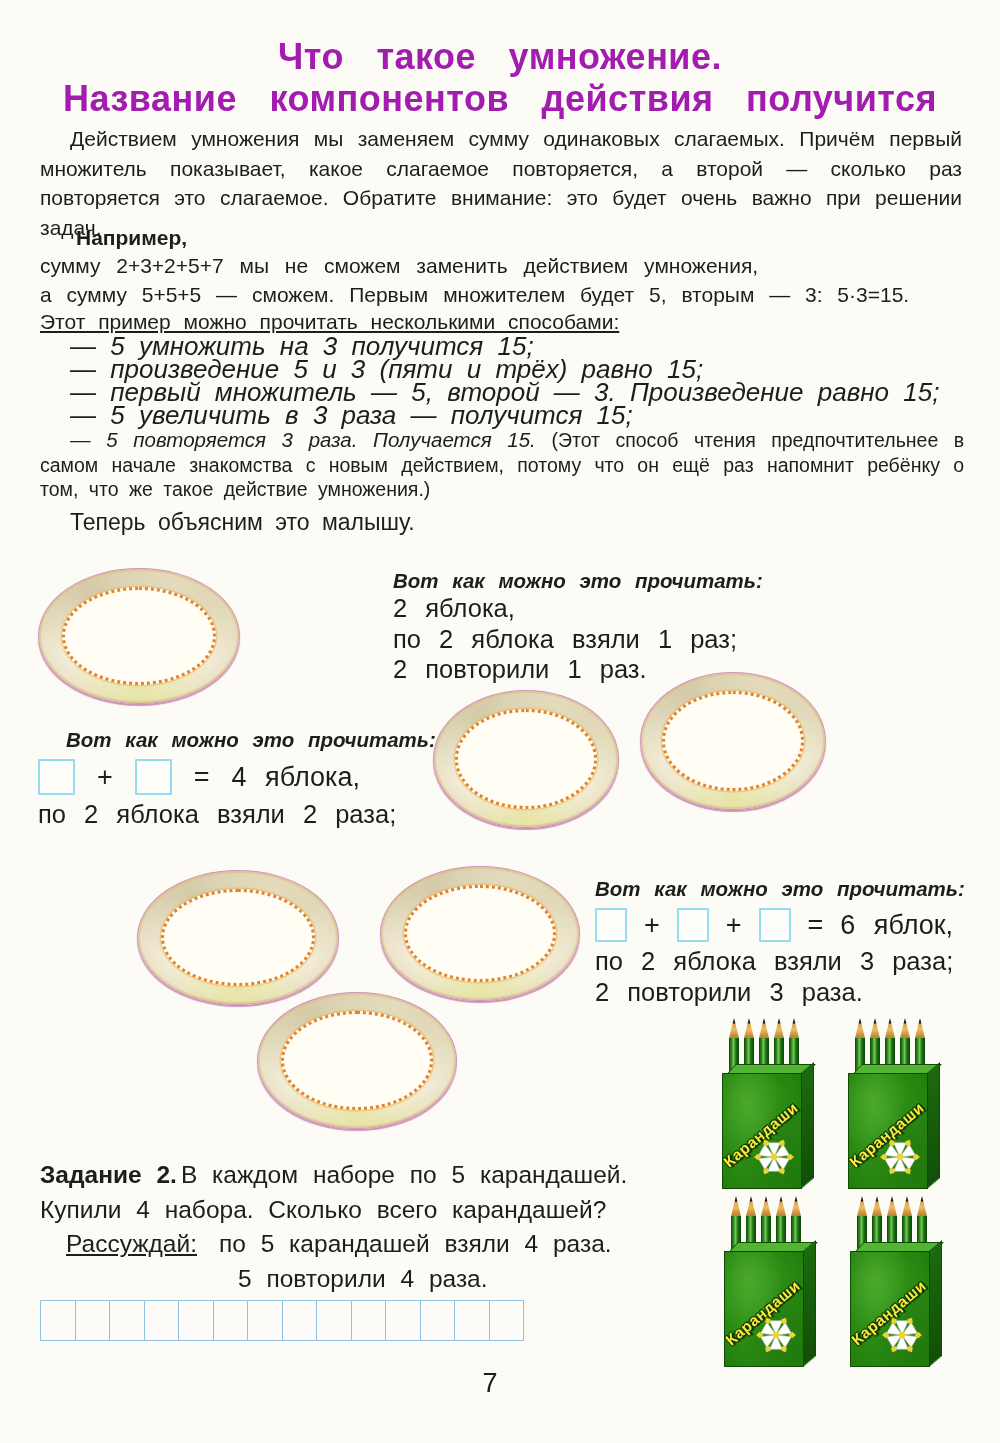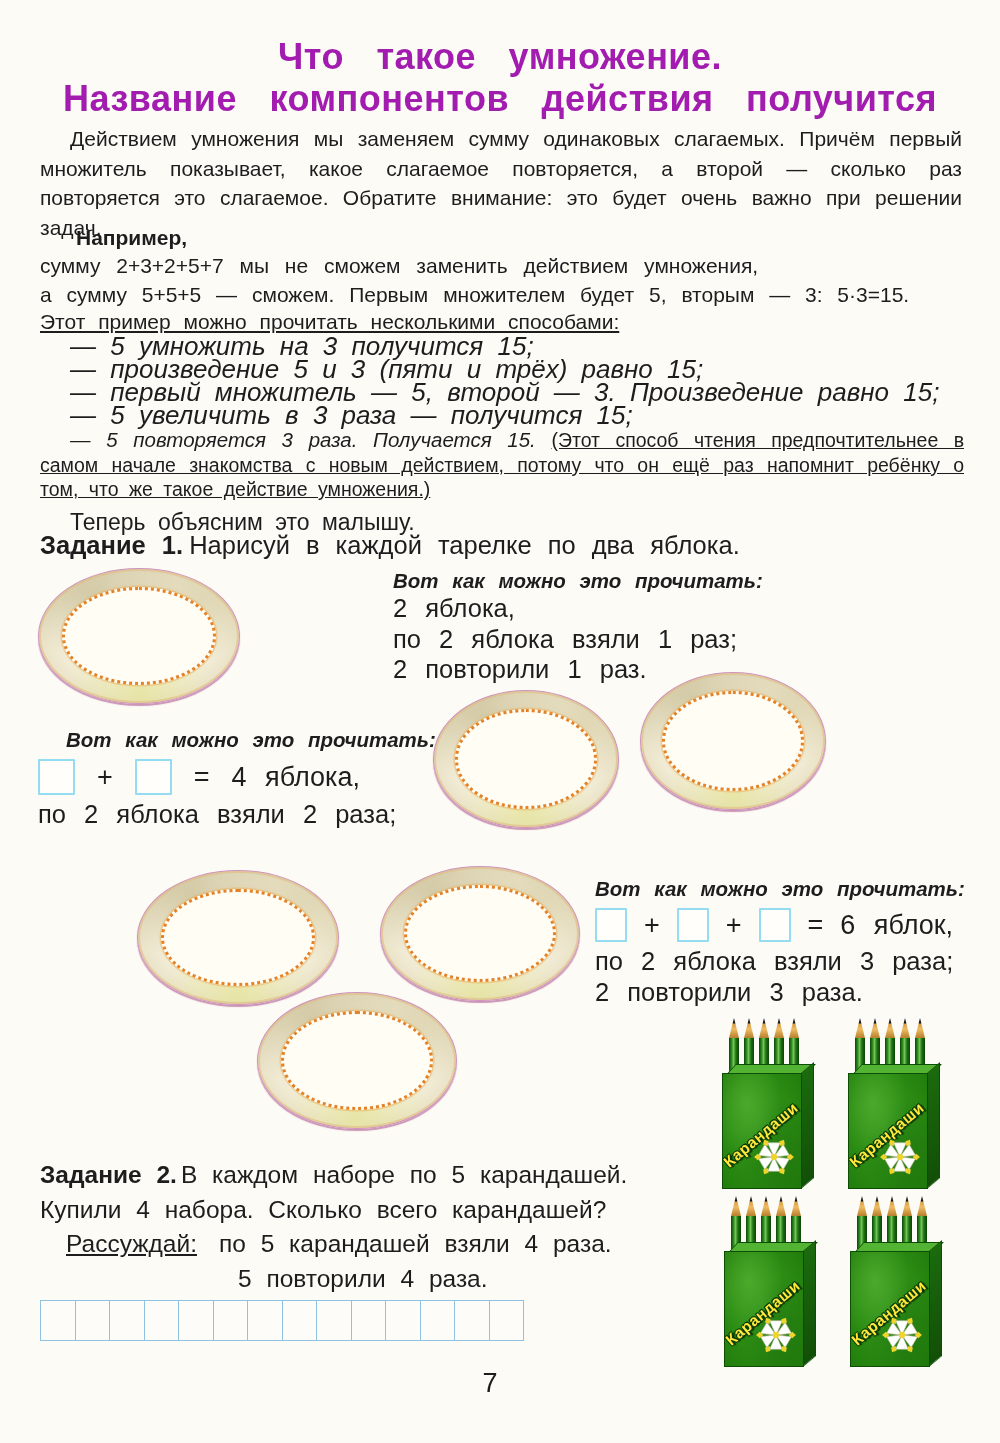--- a/index.html
+++ b/index.html
@@ -21,21 +21,21 @@
     word-spacing:6px;
   }
   .example{position:absolute;left:40px;top:224px;width:924px;font-size:21px;}
   .ex-label{font-weight:bold;margin-left:36px;line-height:27px;}
   .ex-line1{line-height:30px;word-spacing:10px;}
   .ex-line2{line-height:28px;word-spacing:9px;}
   .ex-underlined{line-height:26px;word-spacing:7px;text-decoration:underline;}
   .way{font-style:italic;font-size:26px;line-height:23px;margin-left:30px;word-spacing:7px;}
   .way5{font-size:20.5px;line-height:24.5px;text-indent:30px;margin-top:1px;text-align:justify;word-spacing:5px;}
   .way5 .it{font-style:italic;}
-  .way5 .note{font-size:19.5px;text-decoration:underline;}
+  .way5 .note{font-size:19.5px;}
   .closing{font-size:23px;margin-top:7px;text-indent:30px;word-spacing:6px;}
   .task-heading{
     position:absolute;left:40px;top:531px;font-size:25.5px;word-spacing:9px;white-space:nowrap;
   }
   .task-heading b{margin-right:6px;}
   
   .plate{
     position:absolute;border-radius:50%;
     background:
       radial-gradient(ellipse at 28% 20%, rgba(172,158,106,0.45), rgba(172,158,106,0) 42%),
@@ -160,23 +160,20 @@
     <div class="way">— произведение 5 и 3 (пяти и трёх) равно 15;</div>
     <div class="way">— первый множитель — 5, второй — 3. Произведение равно 15;</div>
     <div class="way">— 5 увеличить в 3 раза — получится 15;</div>
     <div class="way5">
       <span class="it">— 5 повторяется 3 раза. Получается 15.</span>
       <span class="note">(Этот способ чтения предпочтительнее в самом начале знакомства с новым действием, потому что он ещё раз напомнит ребёнку о том, что же такое действие умножения.)</span>
     </div>
     <div class="closing">Теперь объясним это малышу.</div>
   </div>
 
-  <div class="task-heading">
-    <b>Задание 1.</b><span>Нарисуй в каждой тарелке по два яблока.</span>
-  </div>
 
   <div class="plate" style="left:38px;top:568px;width:200px;height:134px;"></div>
   <div class="plate" style="left:433px;top:690px;width:184px;height:136px;"></div>
   <div class="plate" style="left:640px;top:672px;width:184px;height:136px;"></div>
   <div class="plate" style="left:137px;top:870px;width:200px;height:133px;"></div>
   <div class="plate" style="left:380px;top:866px;width:198px;height:133px;"></div>
   <div class="plate" style="left:257px;top:992px;width:198px;height:135px;"></div>
 
   <div class="readblock" style="left:393px;top:568px;">
     <div class="read-heading">Вот как можно это прочитать:</div>

